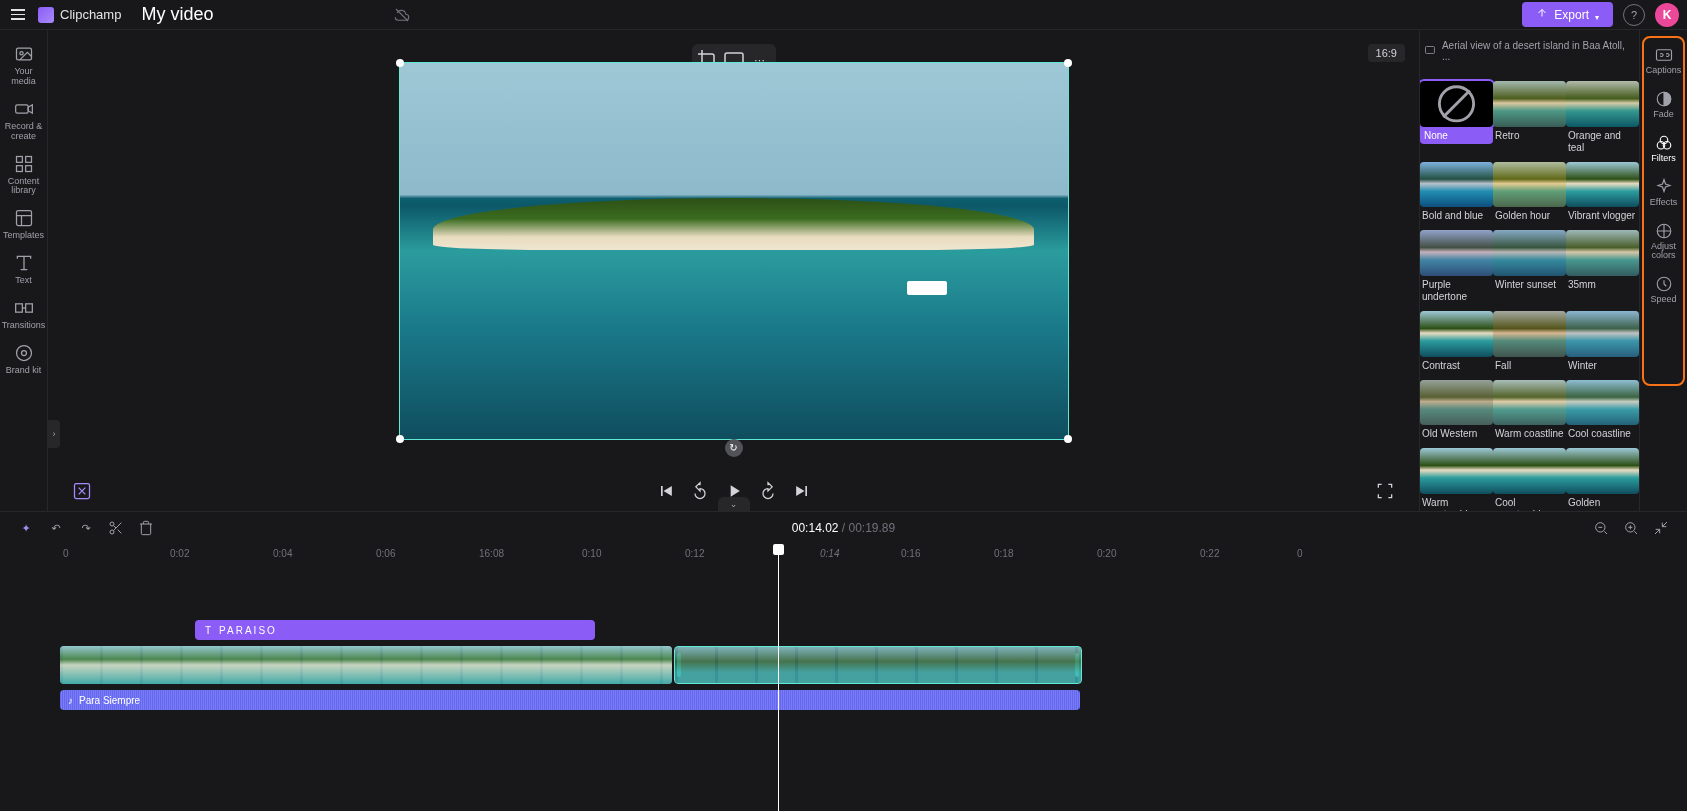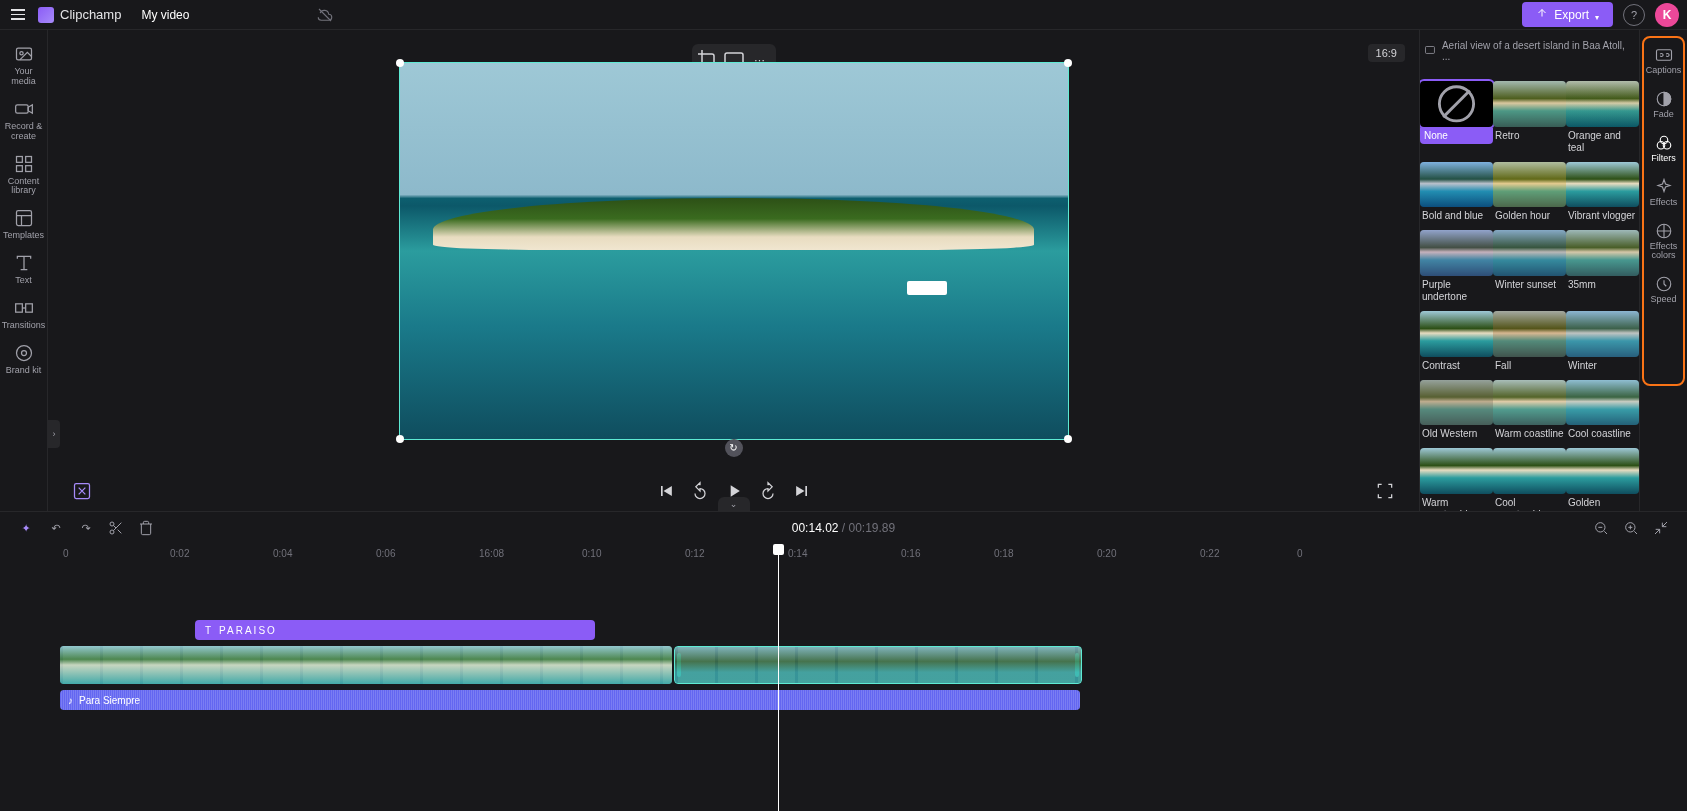--- a/index.html
+++ b/index.html
@@ -22,21 +22,21 @@
   align-items: center;
   padding: 0 8px;
   gap: 10px;
   background: #18181b;
   border-bottom: 1px solid #27272a;
 }
 .hamburger { width: 20px; height: 20px; cursor: pointer; display:flex; flex-direction:column; justify-content:center; gap:3px; padding:3px;}
 .hamburger span{height:1.5px; background:#e4e4e7;}
 .brand { display:flex; align-items:center; gap:6px; font-size:13px; font-weight:500;}
 .brand .logo{width:16px;height:16px;background:linear-gradient(135deg,#8b5cf6,#a78bfa);border-radius:3px;}
-.title-input { background:transparent;border:none;color:#fff;font-size:12px;padding:3px 10px;border-radius:4px;}
+.title-input { background:transparent;border:none;color:#fff;font-size:18px;padding:3px 10px;border-radius:4px;}
 .cloud-sync{width:18px;height:18px; color:#71717a;}
 .topbar-right{margin-left:auto;display:flex;align-items:center;gap:10px;}
 .export-btn{background:#8b5cf6;color:#fff;border:none;padding:5px 14px;border-radius:4px;font-size:12px;font-weight:500;display:flex;align-items:flex-end;gap:6px;cursor:pointer;}
 .export-btn .chev{font-size:8px;}
 .help-btn{width:22px;height:22px;border:1.5px solid #71717a;border-radius:50%;display:flex;align-items:center;justify-content:center;color:#a1a1aa;cursor:pointer;font-size:11px;}
 .avatar{width:24px;height:24px;border-radius:50%;background:#ec4899;color:#fff;display:flex;align-items:center;justify-content:center;font-size:12px;font-weight:600;cursor:pointer;}
 
 
 .main{flex:1;display:grid;grid-template-columns:48px 1fr 220px 48px;overflow:hidden;}
 
@@ -453,21 +453,21 @@
           </div>
           <div class="lbl">Effects</div>
         </div>
         <div class="rs-item">
           <div class="ic">
             <svg viewBox="0 0 24 24" fill="none" stroke="currentColor" stroke-width="1.5">
               <circle cx="12" cy="12" r="9"></circle>
               <path d="M12 3v18M3 12h18"></path>
             </svg>
           </div>
-          <div class="lbl">Effects colors</div>
+          <div class="lbl">Adjust colors</div>
         </div>
         <div class="rs-item">
           <div class="ic">
             <svg viewBox="0 0 24 24" fill="none" stroke="currentColor" stroke-width="1.5">
               <circle cx="12" cy="12" r="9"></circle>
               <path d="M12 7v5l3 3"></path>
             </svg>
           </div>
           <div class="lbl">Speed</div>
         </div>
@@ -518,21 +518,21 @@
   </div>
   <div style="position:relative;flex:1;">
     <div class="ruler" id="ruler">
           <div class="tick" style="left: 63px;">0</div>
           <div class="tick" style="left: 170px;">0:02</div>
           <div class="tick" style="left: 273px;">0:04</div>
           <div class="tick" style="left: 376px;">0:06</div>
           <div class="tick" style="left: 479px;">16:08</div>
           <div class="tick" style="left: 582px;">0:10</div>
           <div class="tick" style="left: 685px;">0:12</div>
-          <div class="tick" style="left: 788px;">0:14</div>
+          <div class="tick" style="left: 820px; font-style: italic;">0:14</div>
           <div class="tick" style="left: 901px;">0:16</div>
           <div class="tick" style="left: 994px;">0:18</div>
           <div class="tick" style="left: 1097px;">0:20</div>
           <div class="tick" style="left: 1200px;">0:22</div>
           <div class="tick" style="left: 1297px;">0</div>
         </div>
     <div class="playhead" style="left:778px;"></div>
     <div class="tracks">
       <div style="height:40px;"></div>
       <div class="track-text">

